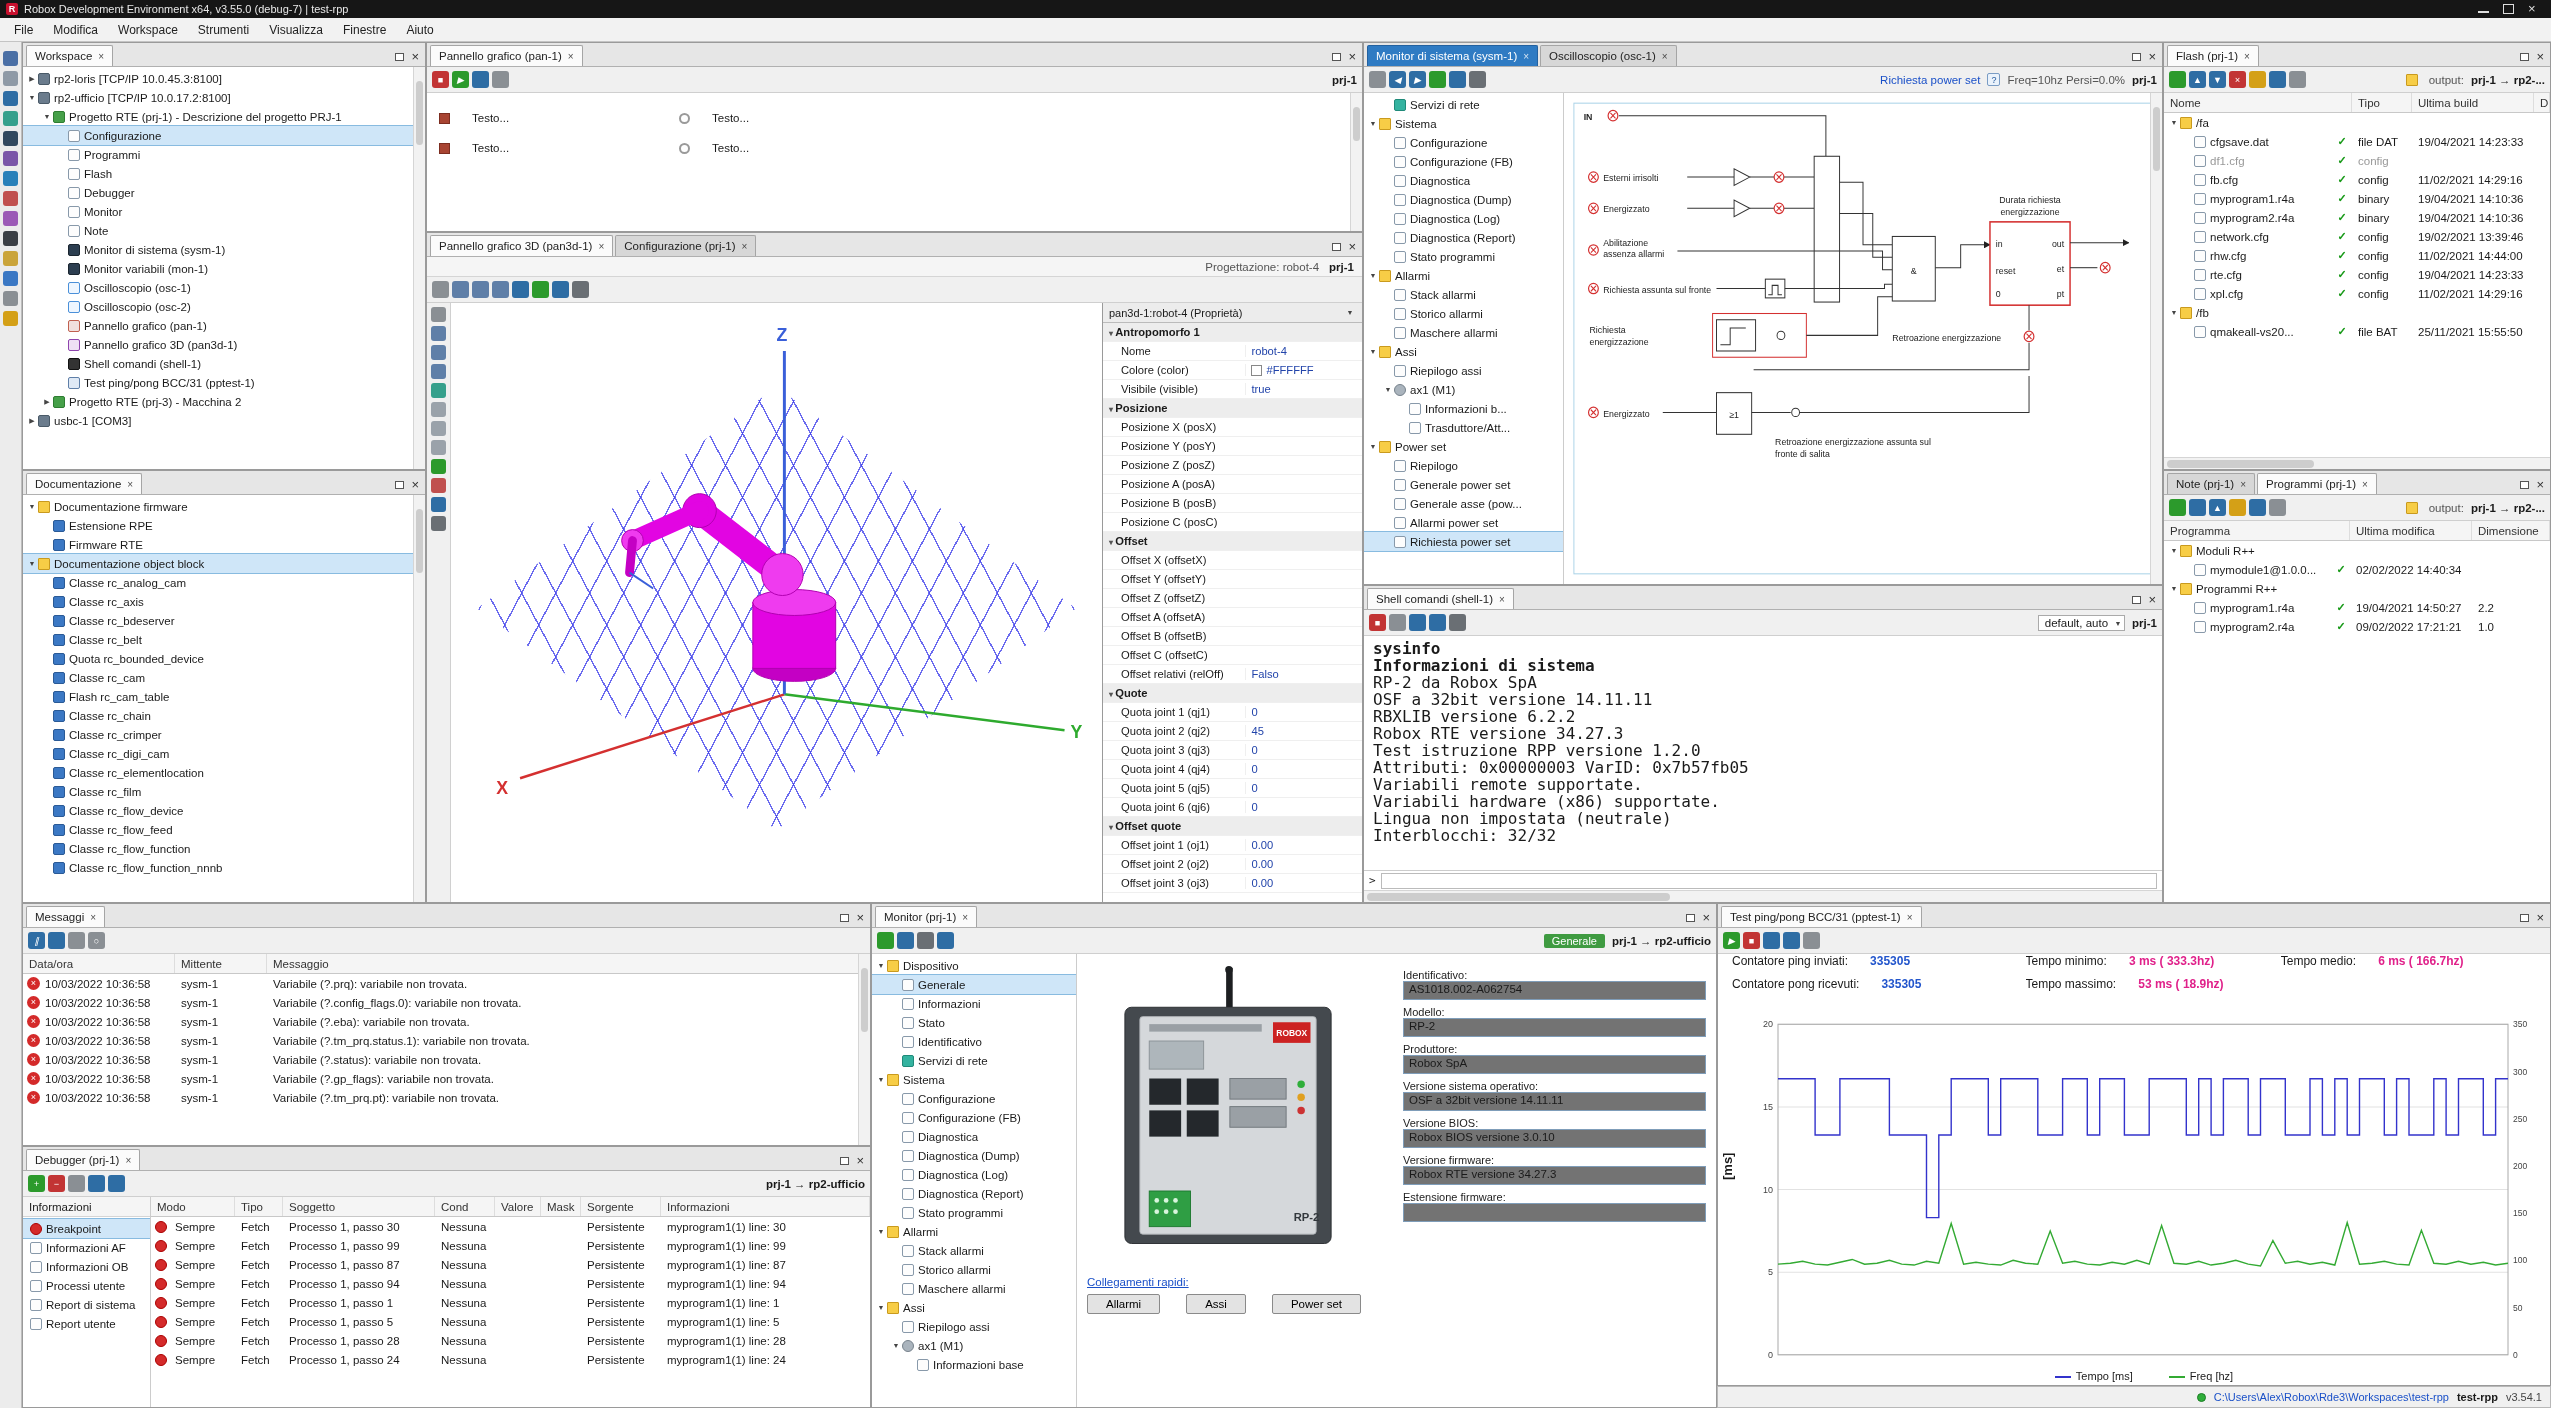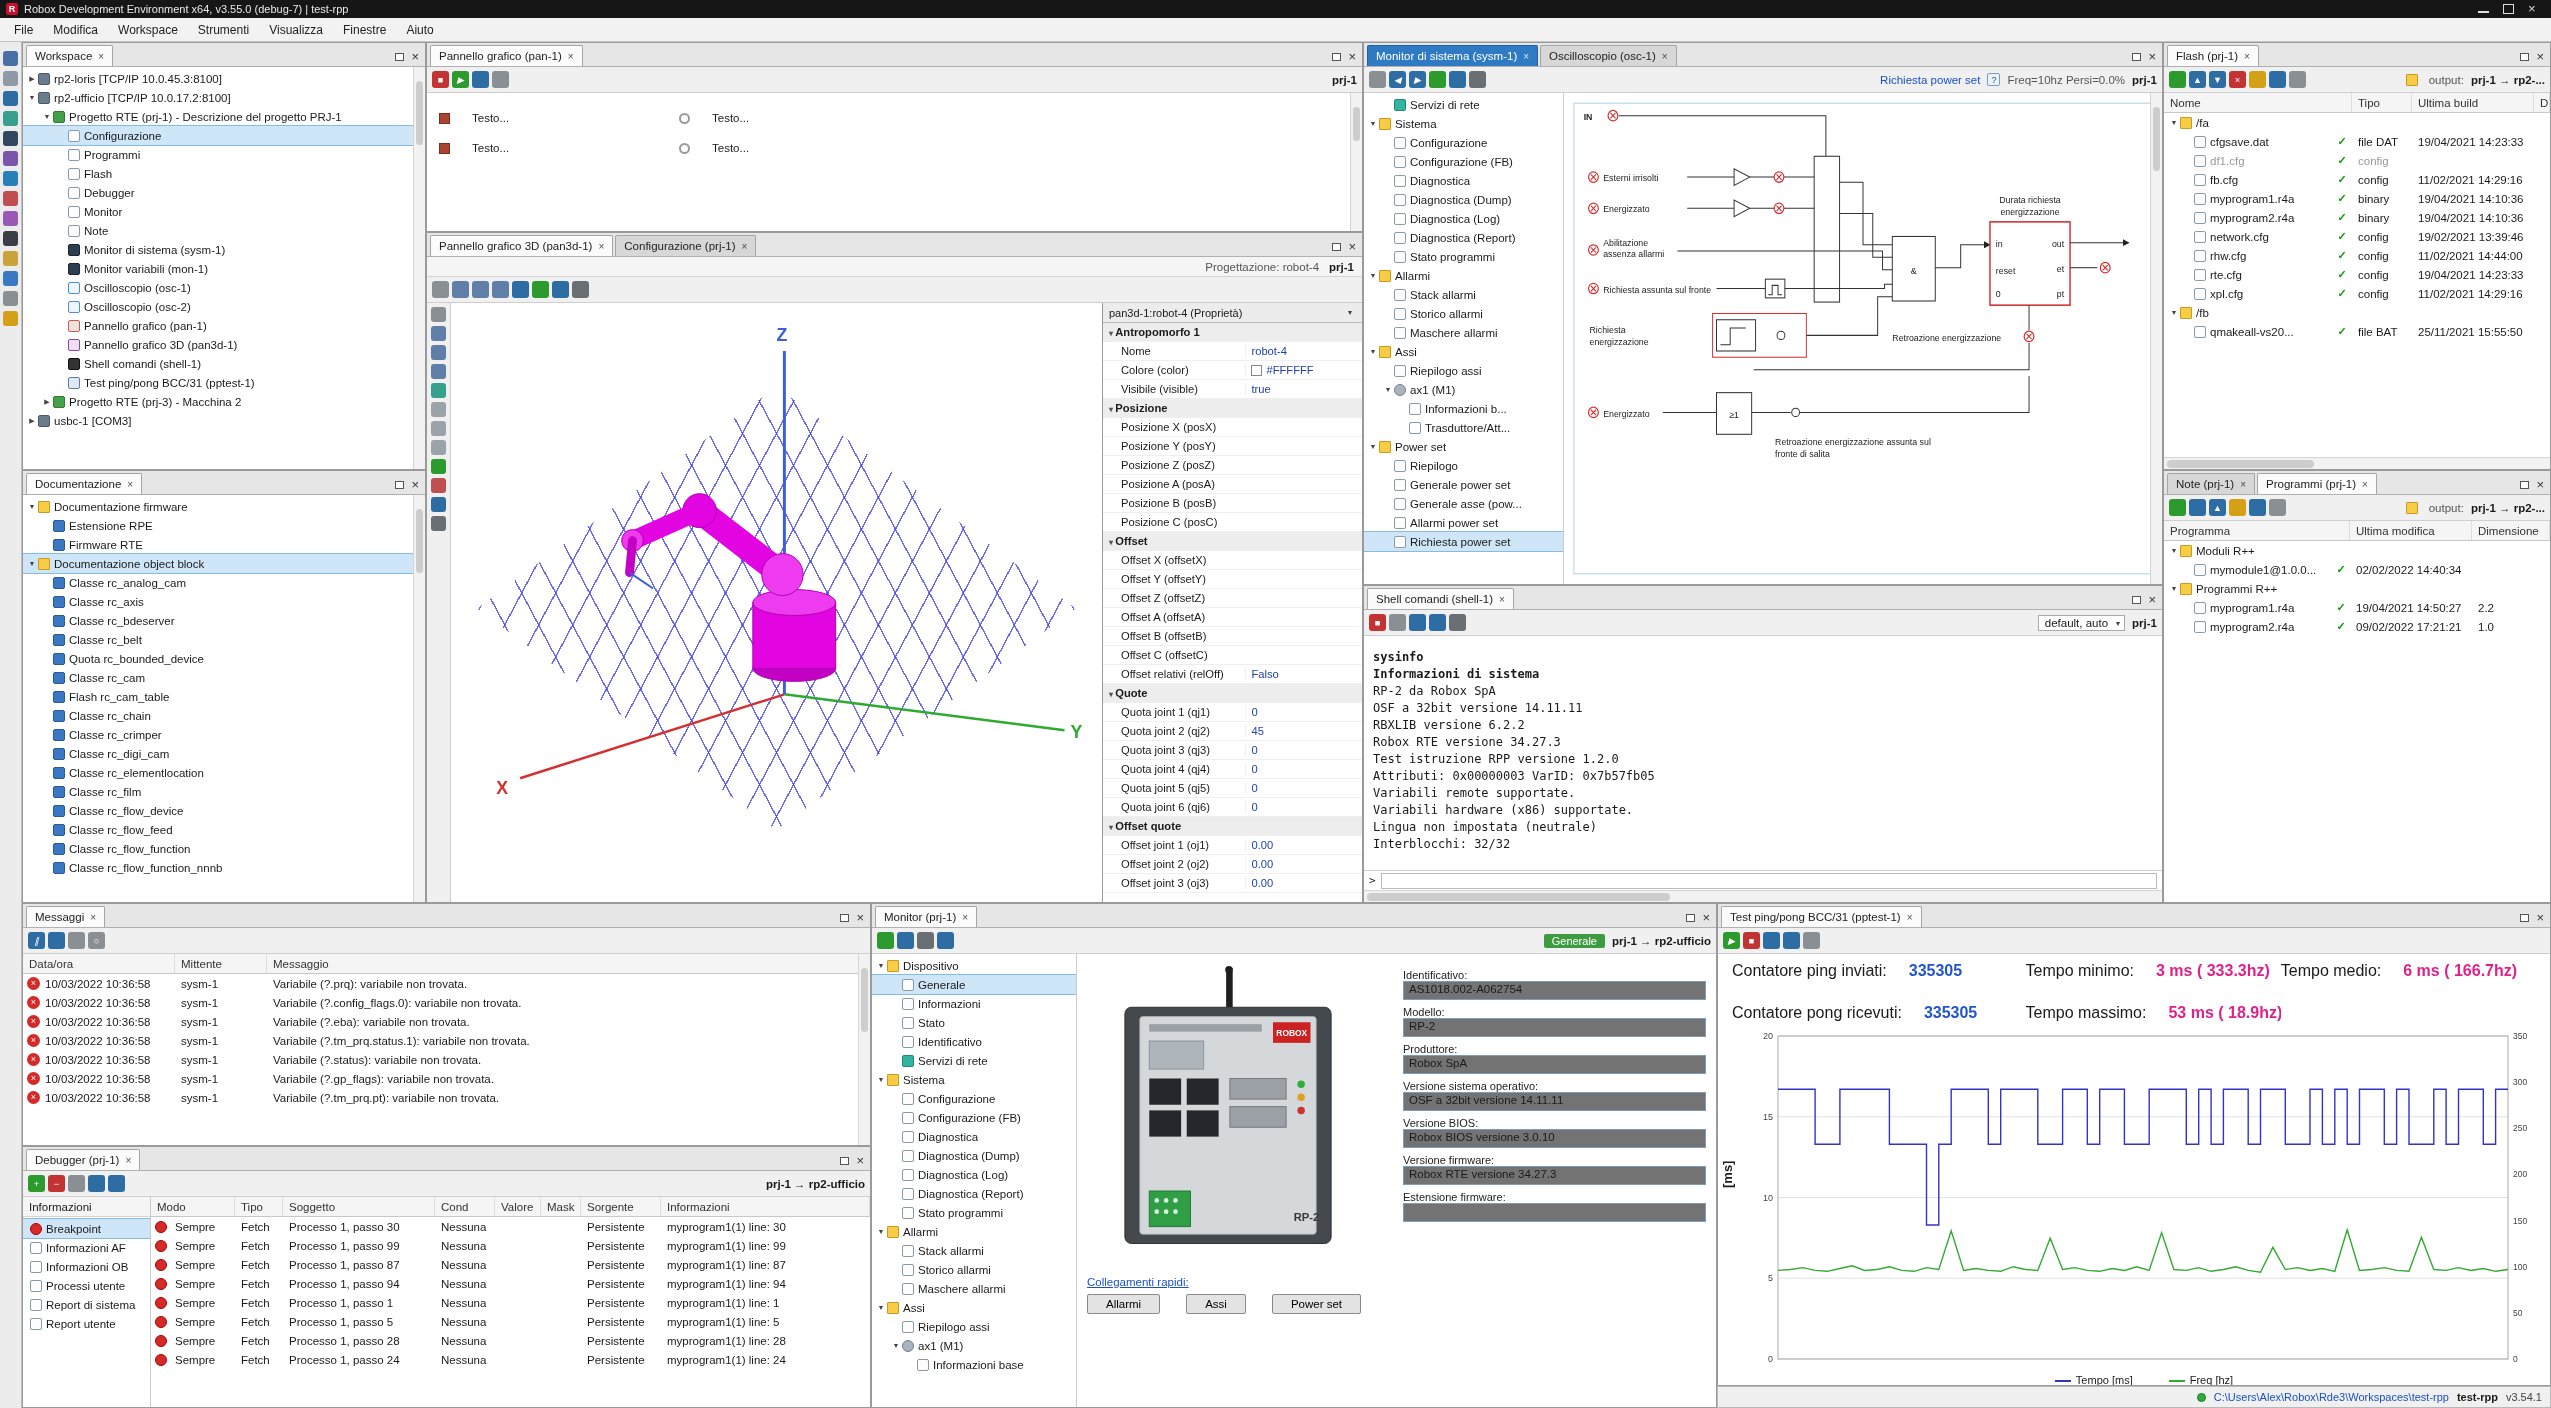--- a/index.html
+++ b/index.html
@@ -108,21 +108,21 @@
 .prow.section .plabel::before{content:"▾ ";font-size:8px;color:#555}
 .pswatch{display:none;width:11px;height:11px;border:1px solid #888;margin-right:4px;background:var(--sw,#fff)}
 .prow.has-swatch .pswatch{display:inline-block}
 
 .sys-content{flex:1;display:flex;overflow:hidden}
 .sys-tree{flex:0 0 200px;border-right:1px solid #ccc;overflow:hidden}
 .diagram-wrap{flex:1;padding:6px;background:#fff}
 .diagram-svg{width:100%;height:100%}
 .diagram-svg text{font-family:"Liberation Sans",sans-serif;font-size:9px;fill:#222}
 
-.term{flex:1;font-family:"DejaVu Sans Mono",monospace;font-size:12px;line-height:17px;padding:13px 9px;overflow:hidden}
+.term{flex:1;font-family:"DejaVu Sans Mono",monospace;font-size:16px;line-height:17px;padding:4px 9px;overflow:hidden}
 .term .b{font-weight:bold}
 .shell-input{flex:0 0 20px;border-top:1px solid #ccc;display:flex;align-items:center;padding:0 5px;gap:5px}
 .shell-input input{flex:1;border:1px solid #bbb;height:16px;font-size:11px;padding:0 4px;font-family:"DejaVu Sans Mono",monospace}
 .hscroll{flex:0 0 12px;background:#f2f2f2;border-top:1px solid #d5d5d5;position:relative}
 .hscroll i{position:absolute;left:3px;top:2px;height:8px;width:38%;background:#cdcdcd;border-radius:4px}
 
 .mon-content{flex:1;display:flex;overflow:hidden}
 .mon-tree{flex:0 0 205px;border-right:1px solid #ccc;overflow:hidden}
 .mon-form{flex:1;display:flex;padding:12px 10px;gap:16px;overflow:hidden}
 .mon-left{flex:0 0 300px;display:flex;flex-direction:column}
@@ -132,21 +132,21 @@
 .btn{background:#e3e3e3;border:1px solid #8a8a8a;padding:3px 18px;font-size:11.5px;border-radius:2px}
 .mon-fields{flex:1;display:flex;flex-direction:column;gap:3px;min-width:0}
 .fld-label{font-size:11px;color:#222;margin-top:3px}
 .fld-box{height:19px;border:1px solid #7f9db9;background:#737373;font-size:11.5px;padding:1px 5px;white-space:nowrap;overflow:hidden}
 
 .dbg-content{flex:1;display:flex;overflow:hidden}
 .dbg-side{flex:0 0 128px;border-right:1px solid #ccc;display:flex;flex-direction:column}
 .dbg-side-title{flex:0 0 20px;background:#f5f5f5;border-bottom:1px solid #d5d5d5;display:flex;align-items:center;padding:0 6px;font-size:11.5px}
 .dbg-main{flex:1;display:flex;flex-direction:column;overflow:hidden}
 
-.stats{flex:0 0 58px;display:grid;grid-template-columns:1.15fr 1fr 1fr;padding:8px 14px 2px;row-gap:24px;font-size:16px;align-content:start}
+.stats{flex:0 0 58px;display:grid;grid-template-columns:1.15fr 1fr 1fr;padding:0 14px 2px;row-gap:9px;font-size:12px;align-content:start}
 .stat{white-space:nowrap;overflow:hidden}
 .statv{margin-left:22px;font-weight:bold}
 .chart-wrap{flex:1;position:relative;padding:2px 6px 0 26px}
 .ylab{position:absolute;left:2px;top:45%;transform:rotate(-90deg);transform-origin:left top;font-weight:bold;font-size:13px}
 #ping-chart{width:100%;height:calc(100% - 22px)}
 #ping-chart text{font-family:"Liberation Sans",sans-serif}
 .legend{height:20px;display:flex;justify-content:center;gap:36px;align-items:center;font-size:11px}
 .lgsw{display:inline-block;width:16px;height:2px;margin-right:5px;vertical-align:middle}
 
 .vscroll{position:absolute;right:0;top:24px;bottom:0;width:12px;background:#f2f2f2;border-left:1px solid #d5d5d5}

